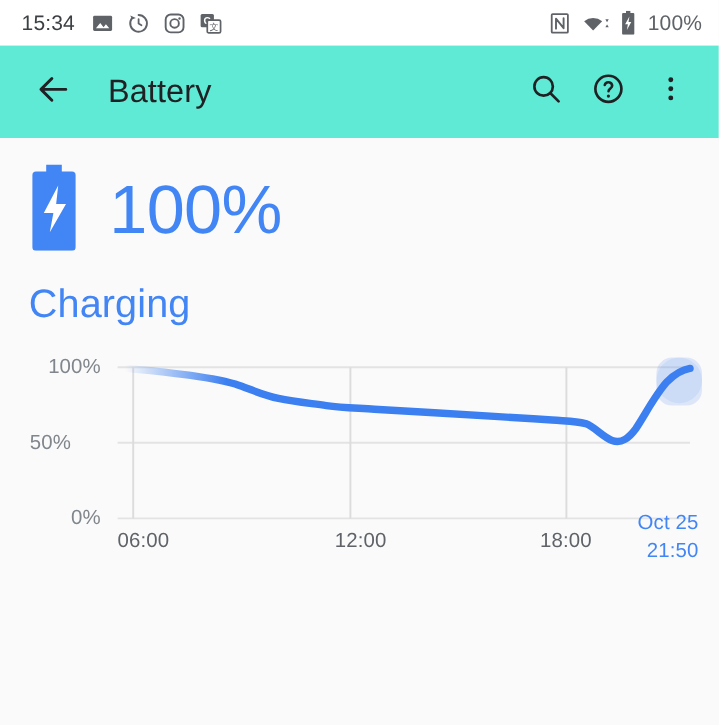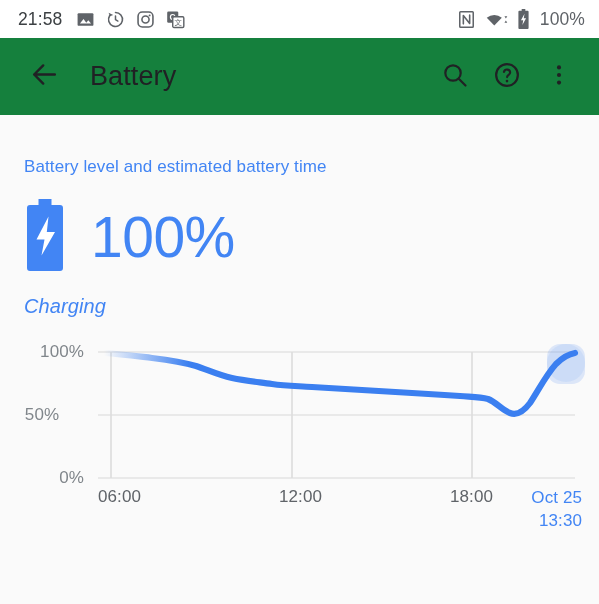--- a/index.html
+++ b/index.html
@@ -49,21 +49,21 @@
     margin-left: 1px;
   }
   .sicon {
     display: block;
     line-height: 0;
   }
 
   
   .app-bar {
     height: 77px;
-    background: #15803d;
+    background: #5eead4;
     display: flex;
     align-items: center;
     padding: 0 14px 0 22px;
     box-sizing: border-box;
     position: relative;
   }
   .app-bar::after {
     content: "";
     position: absolute;
     left: 0; right: 0; bottom: -3px;
@@ -107,25 +107,24 @@
     padding: 22px 0 0 26px;
   }
   .battery-pct {
     font-size: 57px;
     color: #4285f4;
     margin-left: 27px;
     letter-spacing: -0.5px;
     line-height: 1;
   }
   .charging-label {
-    font-size: 20px;
+    font-size: 33px;
     color: #4285f4;
     padding: 20px 0 0 24px;
     letter-spacing: 0.1px;
-    font-style: italic;
   }
 
   
   .chart-wrap {
     position: relative;
     margin-top: 21px;
     height: 200px;
   }
   .chart-svg {
     display: block;
@@ -145,31 +144,31 @@
     color: #5f6368;
     letter-spacing: 0.1px;
     top: 148px;
     margin-left: 14px;
   }
   .endlabel {
     position: absolute;
     font-size: 17px;
     color: #4285f4;
     letter-spacing: 0.1px;
-    top: 148px;
+    top: 132px;
     right: 17px;
     text-align: right;
     line-height: 1.35;
   }
 </style>
 </head>
 <body>
 
 <div class="status-bar">
-  <div class="status-clock">21:58</div>
+  <div class="status-clock">15:34</div>
   <div class="status-left-icons">
     <span class="sicon">
       <svg width="19" height="19" viewBox="0 0 24 24">
           <rect x="2" y="4" width="20" height="16" rx="1.5" fill="#5f6368"></rect>
           <path d="M5 17l4.5-5.5L13 16l2.5-3L19 17z" fill="#ffffff"></path>
         </svg>
     </span>
     <span class="sicon">
       <svg width="19" height="19" viewBox="0 0 24 24">
         <path d="M12 3.2a8.8 8.8 0 1 1-7.4 4" stroke="#5f6368" stroke-width="2" fill="none" stroke-linecap="round"></path>
@@ -249,21 +248,20 @@
         <circle cx="12" cy="5" r="1.9" fill="#202124"></circle>
         <circle cx="12" cy="12" r="1.9" fill="#202124"></circle>
         <circle cx="12" cy="19" r="1.9" fill="#202124"></circle>
       </svg>
     </span>
   </div>
 </div>
 
 <div class="content">
 
-  <div class="section-header">Battery level and estimated battery time</div>
 
   <div class="battery-row">
     <span>
       <svg width="38" height="72" viewBox="0 0 38 72">
         <path d="M12.5 0h13v6h8.5a3 3 0 0 1 3 3v60a3 3 0 0 1-3 3H4a3 3 0 0 1-3-3V9a3 3 0 0 1 3-3h8.5z" fill="#4285f4"></path>
         <path d="M22.5 17.5L10.5 40.5h8l-3 16 13.5-23.5h-8.2z" fill="#ffffff"></path>
       </svg>
     </span>
     <span class="battery-pct">100%</span>
   </div>
@@ -314,17 +312,17 @@
     <div class="ylabel" style="top:3px;">100%</div>
     <div class="ylabel" style="top:66px;text-align:center;">50%</div>
     <div class="ylabel" style="top:129px;">0%</div>
 
     <div class="xlabel" style="left:84px;">06:00</div>
     <div class="xlabel" style="left:265px;text-align:center;">12:00</div>
     <div class="xlabel" style="left:436px;">18:00</div>
 
     <div class="endlabel">
       <div>Oct 25</div>
-      <div>13:30</div>
+      <div>21:50</div>
     </div>
   </div>
 
 </div>
 
 </body></html>

